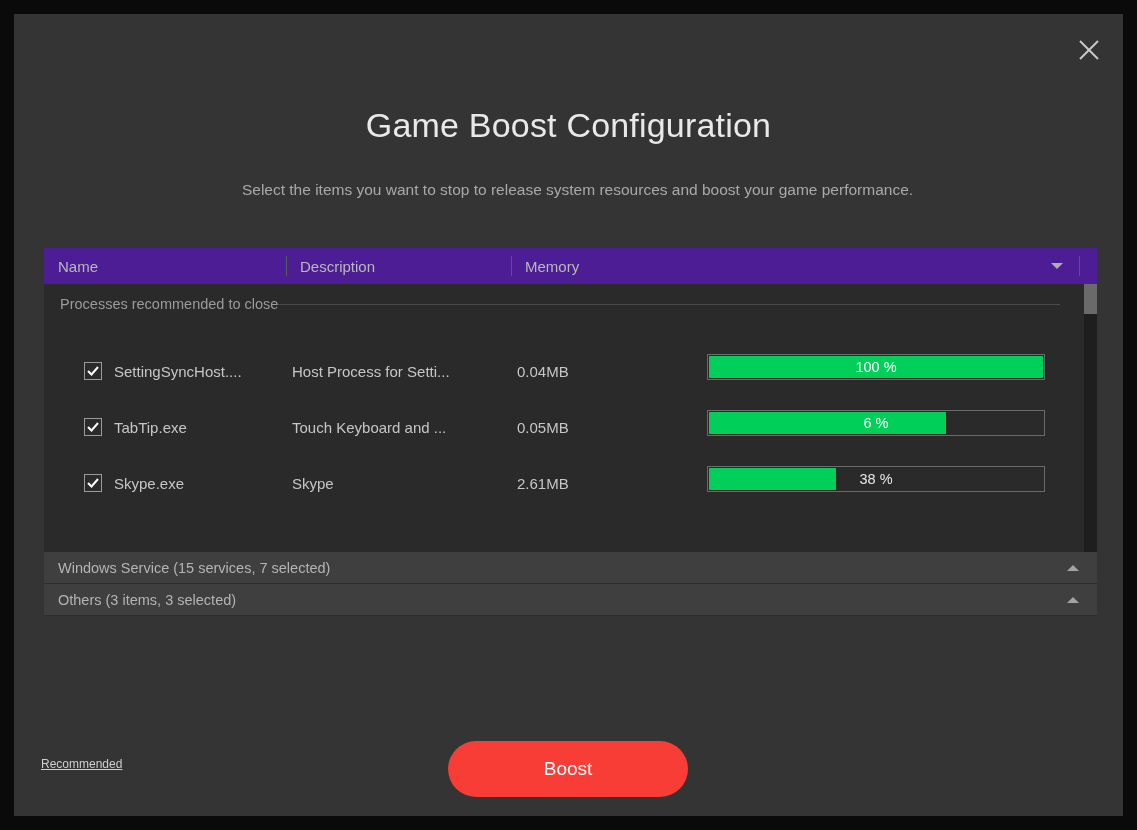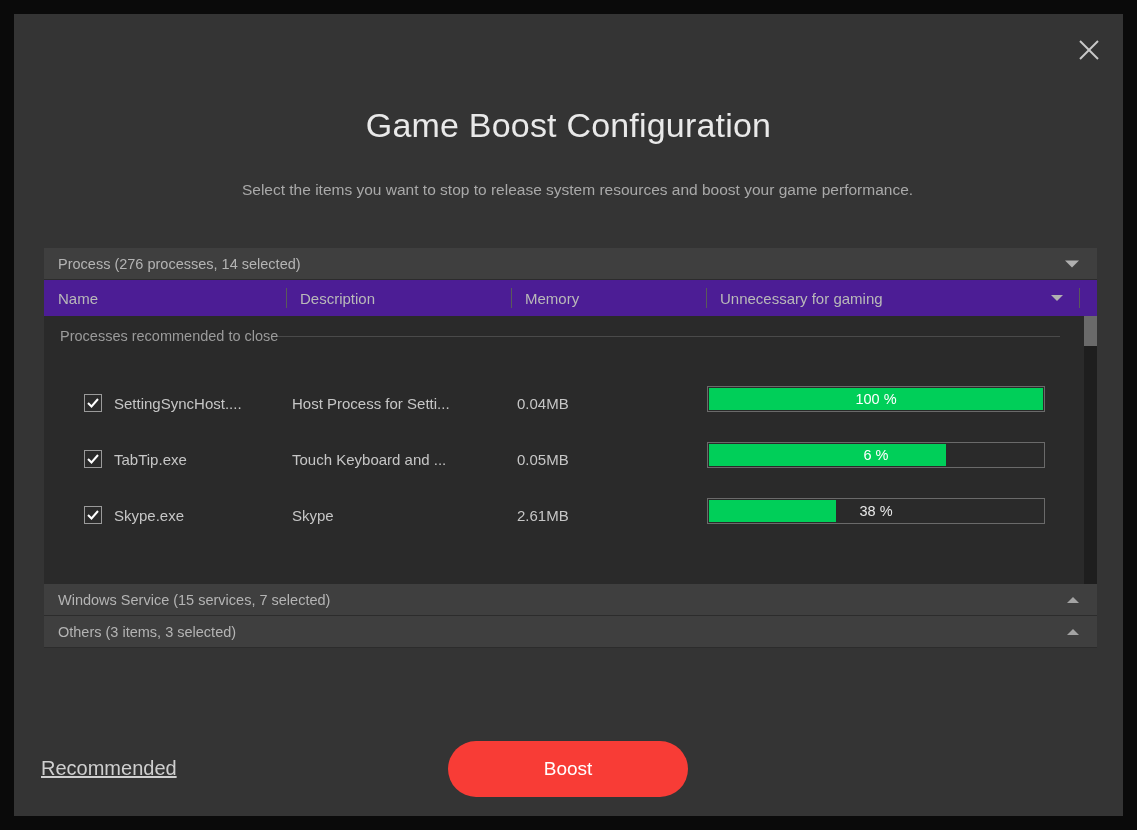--- a/index.html
+++ b/index.html
@@ -251,21 +251,21 @@
 
   
   #footer {
     position: absolute;
     left: 0; top: 710px;
     width: 1109px; height: 92px;
   }
   #recommended-link {
     position: absolute;
     left: 27px; top: 33px;
-    font-size: 20px;
+    font-size: 12px;
     color: #cfcfcf;
     text-decoration: underline;
     cursor: pointer;
   }
   #boost-btn {
     position: absolute;
     left: 434px; top: 17px;
     width: 240px; height: 56px;
     background: #f83c36;
     border: none;
@@ -287,30 +287,25 @@
         <line x1="2" y1="2" x2="20" y2="20" stroke="#c9c9c9" stroke-width="2"></line>
         <line x1="20" y1="2" x2="2" y2="20" stroke="#c9c9c9" stroke-width="2"></line>
       </svg>
     </div>
 
     <div id="title">Game Boost Configuration</div>
     <div id="subtitle">Select the items you want to stop to release system resources and boost your game performance.</div>
 
     <div id="panel">
 
-      <div class="acc-header">
-        <span class="acc-label">Process (276 processes, 14 selected)</span>
-        <span class="acc-arrow down"></span>
-      </div>
 
       <div id="col-header">
         <div class="col col-name">Name</div>
         <div class="col col-desc">Description</div>
         <div class="col col-mem">Memory</div>
-        <div class="col col-unn">Unnecessary for gaming</div>
         <div id="sort-arrow"></div>
         <div class="end-div"></div>
       </div>
 
       <div id="list-body">
         <div id="list-inner">
 
           <div class="group-label">
             <span class="gl-text">Processes recommended to close</span>
             <span class="gl-rule"></span>

